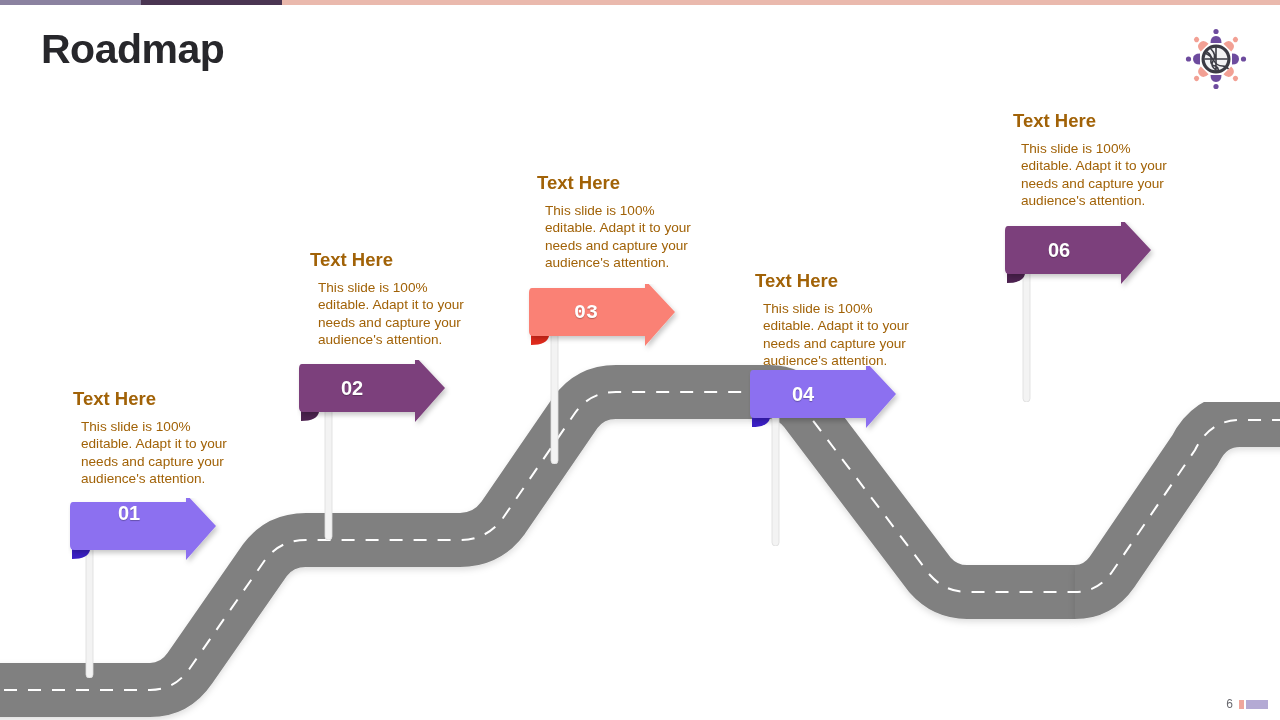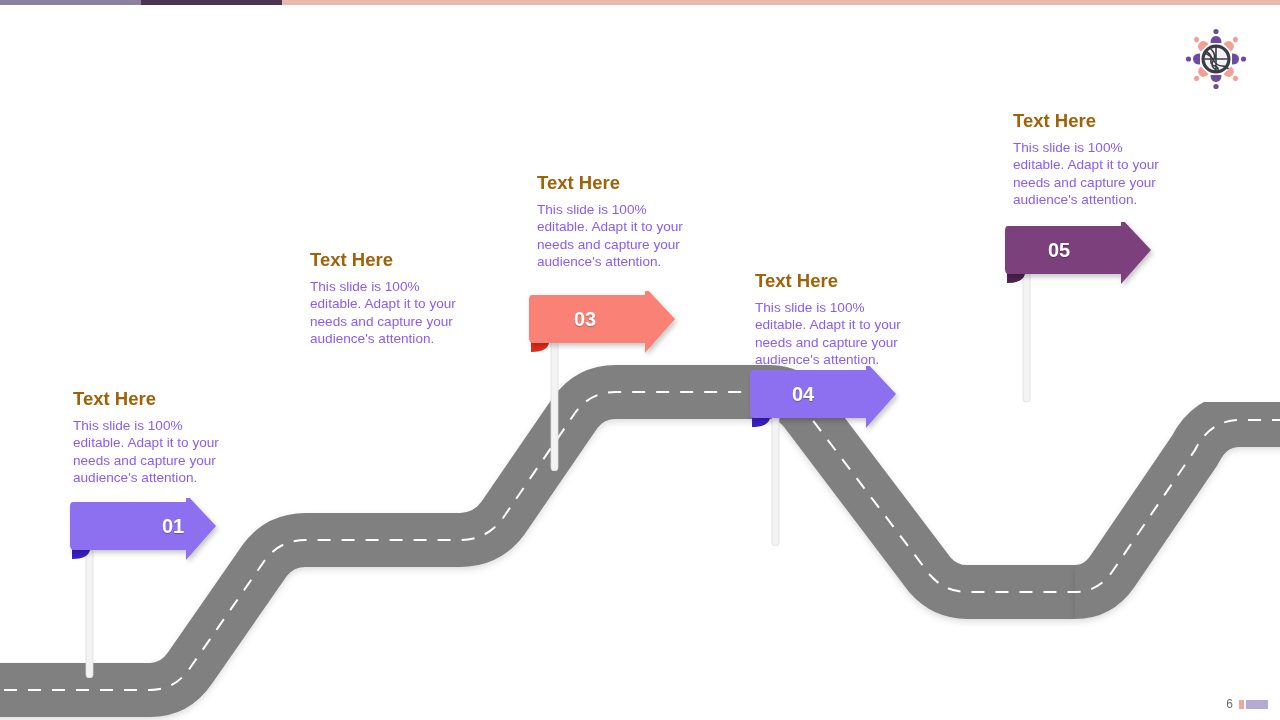--- a/index.html
+++ b/index.html
@@ -68,23 +68,23 @@
   .ms-title {
     font-size: 18.5px;
     font-weight: bold;
     color: #a16207;
     margin: 0 0 7px 0;
     white-space: nowrap;
   }
   .ms-body {
     font-size: 13.6px;
     line-height: 1.28;
-    color: #8b5cf6;
+    color: #a16207;
     width: 160px;
-    margin: 0;
+    margin: 8px;
   }
   .ms-flagwrap {
     position: absolute;
   }
   .ms-flag {
     position: absolute;
     left: 0; top: 0;
   }
   .ms-num {
     position: absolute;
@@ -120,20 +120,21 @@
 <body>
 
 <div id="slide">
 
   <div id="topbar">
     <div class="topseg s1"></div>
     <div class="topseg s2"></div>
     <div class="topseg s3"></div>
   </div>
 
+  <div id="page-title">Roadmap</div>
 
   <div id="logo">
     <svg width="72" height="66" viewBox="0 0 72 66">
 
       <circle cx="36" cy="33" r="13.5" fill="none" stroke="#3b3b44" stroke-width="2"></circle>
       <circle cx="36" cy="33" r="12" fill="#f2f2f4"></circle>
       <path d="M27 26 q5 3 4 8 q-1 5 4 6 q4 1 3 6 M36 21 v24 M25 33 h22 M31 23 q6 6 2 12 q-3 5 3 9" fill="none" stroke="#3b3b44" stroke-width="1.6" stroke-linecap="round"></path>
       <path d="M24.5 27 q6 2 9 7 q3 6 9 6 q4 0 6 3" fill="none" stroke="#3b3b44" stroke-width="1.4"></path>
       <circle cx="36" cy="33" r="12.5" fill="none" stroke="#3b3b44" stroke-width="2.4"></circle>
 
@@ -239,33 +240,46 @@
           <feDropShadow dx="2" dy="3" stdDeviation="2.5" flood-color="#000000" flood-opacity="0.22"></feDropShadow>
         </filter>
       </defs>
 
       <rect x="18" y="40" width="7" height="140" rx="3.5" fill="#f3f3f3" stroke="#dcdcdc" stroke-width="0.8"></rect>
 
       <path d="M 4 44 q 16 0 18 8 q -2 9 -18 9 z" fill="#3a1fc4"></path>
 
       <path d="M 5 4 q -3 0 -3 5 L 2 47 q 0 5 4 5 L 118 52 L 118 62 L 148 28 L 118 -4 L 118 4 Z" fill="#8c6ff0" filter="url(#fl1)"></path>
     </svg>
-    <div class="ms-num" style="left:50px; top:17px;margin-left:44px;">01</div>
+    <div class="ms-num" style="left:50px; top:4px;">01</div>
   </div>
 
   <div class="milestone" style="left:310px; top:249px;">
     <div class="ms-title">Text Here</div>
     <div class="ms-body">This slide is 100% editable. Adapt it to your needs and capture your audience's attention.</div>
   </div>
+  <div class="ms-flagwrap" style="left:297px; top:360px; width:150px; height:58px;">
+    <svg class="ms-flag" width="230" height="180" viewBox="0 0 230 180">
+      <defs>
+        <filter id="fl2" x="-20%" y="-20%" width="150%" height="160%">
+          <feDropShadow dx="2" dy="3" stdDeviation="2.5" flood-color="#000000" flood-opacity="0.22"></feDropShadow>
+        </filter>
+      </defs>
+      <rect x="28" y="40" width="7" height="140" rx="3.5" fill="#f3f3f3" stroke="#dcdcdc" stroke-width="0.8"></rect>
+      <path d="M 4 44 q 16 0 18 8 q -2 9 -18 9 z" fill="#4d2250"></path>
+      <path d="M 5 4 q -3 0 -3 5 L 2 47 q 0 5 4 5 L 118 52 L 118 62 L 148 28 L 118 -4 L 118 4 Z" fill="#7b3f7b" filter="url(#fl2)"></path>
+    </svg>
+    <div class="ms-num" style="left:44px; top:17px;">02</div>
+  </div>
 
   <div class="milestone" style="left:537px; top:172px;">
     <div class="ms-title">Text Here</div>
     <div class="ms-body">This slide is 100% editable. Adapt it to your needs and capture your audience's attention.</div>
   </div>
-  <div class="ms-flagwrap" style="left:527px; top:291px; width:150px; height:58px;">
+  <div class="ms-flagwrap" style="left:527px; top:284px; width:150px; height:58px;font-family:Liberation Mono, monospace;">
     <svg class="ms-flag" width="230" height="180" viewBox="0 0 230 180">
       <defs>
         <filter id="fl3" x="-20%" y="-20%" width="150%" height="160%">
           <feDropShadow dx="2" dy="3" stdDeviation="2.5" flood-color="#000000" flood-opacity="0.22"></feDropShadow>
         </filter>
       </defs>
       <rect x="24" y="40" width="7" height="140" rx="3.5" fill="#f3f3f3" stroke="#dcdcdc" stroke-width="0.8"></rect>
       <path d="M 4 44 q 16 0 18 8 q -2 9 -18 9 z" fill="#e02a1c"></path>
       <path d="M 5 4 q -3 0 -3 5 L 2 47 q 0 5 4 5 L 118 52 L 118 62 L 148 28 L 118 -4 L 118 4 Z" fill="#fa8175" filter="url(#fl3)"></path>
     </svg>
@@ -298,21 +312,21 @@
     <svg class="ms-flag" width="230" height="180" viewBox="0 0 230 180">
       <defs>
         <filter id="fl5" x="-20%" y="-20%" width="150%" height="160%">
           <feDropShadow dx="2" dy="3" stdDeviation="2.5" flood-color="#000000" flood-opacity="0.22"></feDropShadow>
         </filter>
       </defs>
       <rect x="20" y="40" width="7" height="140" rx="3.5" fill="#f3f3f3" stroke="#dcdcdc" stroke-width="0.8"></rect>
       <path d="M 4 44 q 16 0 18 8 q -2 9 -18 9 z" fill="#4d2250"></path>
       <path d="M 5 4 q -3 0 -3 5 L 2 47 q 0 5 4 5 L 118 52 L 118 62 L 148 28 L 118 -4 L 118 4 Z" fill="#7b3f7b" filter="url(#fl5)"></path>
     </svg>
-    <div class="ms-num" style="left:45px; top:17px;">05</div>
+    <div class="ms-num" style="left:45px; top:17px;">06</div>
   </div>
 
   <div id="footer">
     <div id="page-number">6</div>
     <div class="footbar">
       <div class="fb1"></div>
       <div class="fb2"></div>
     </div>
   </div>
 

